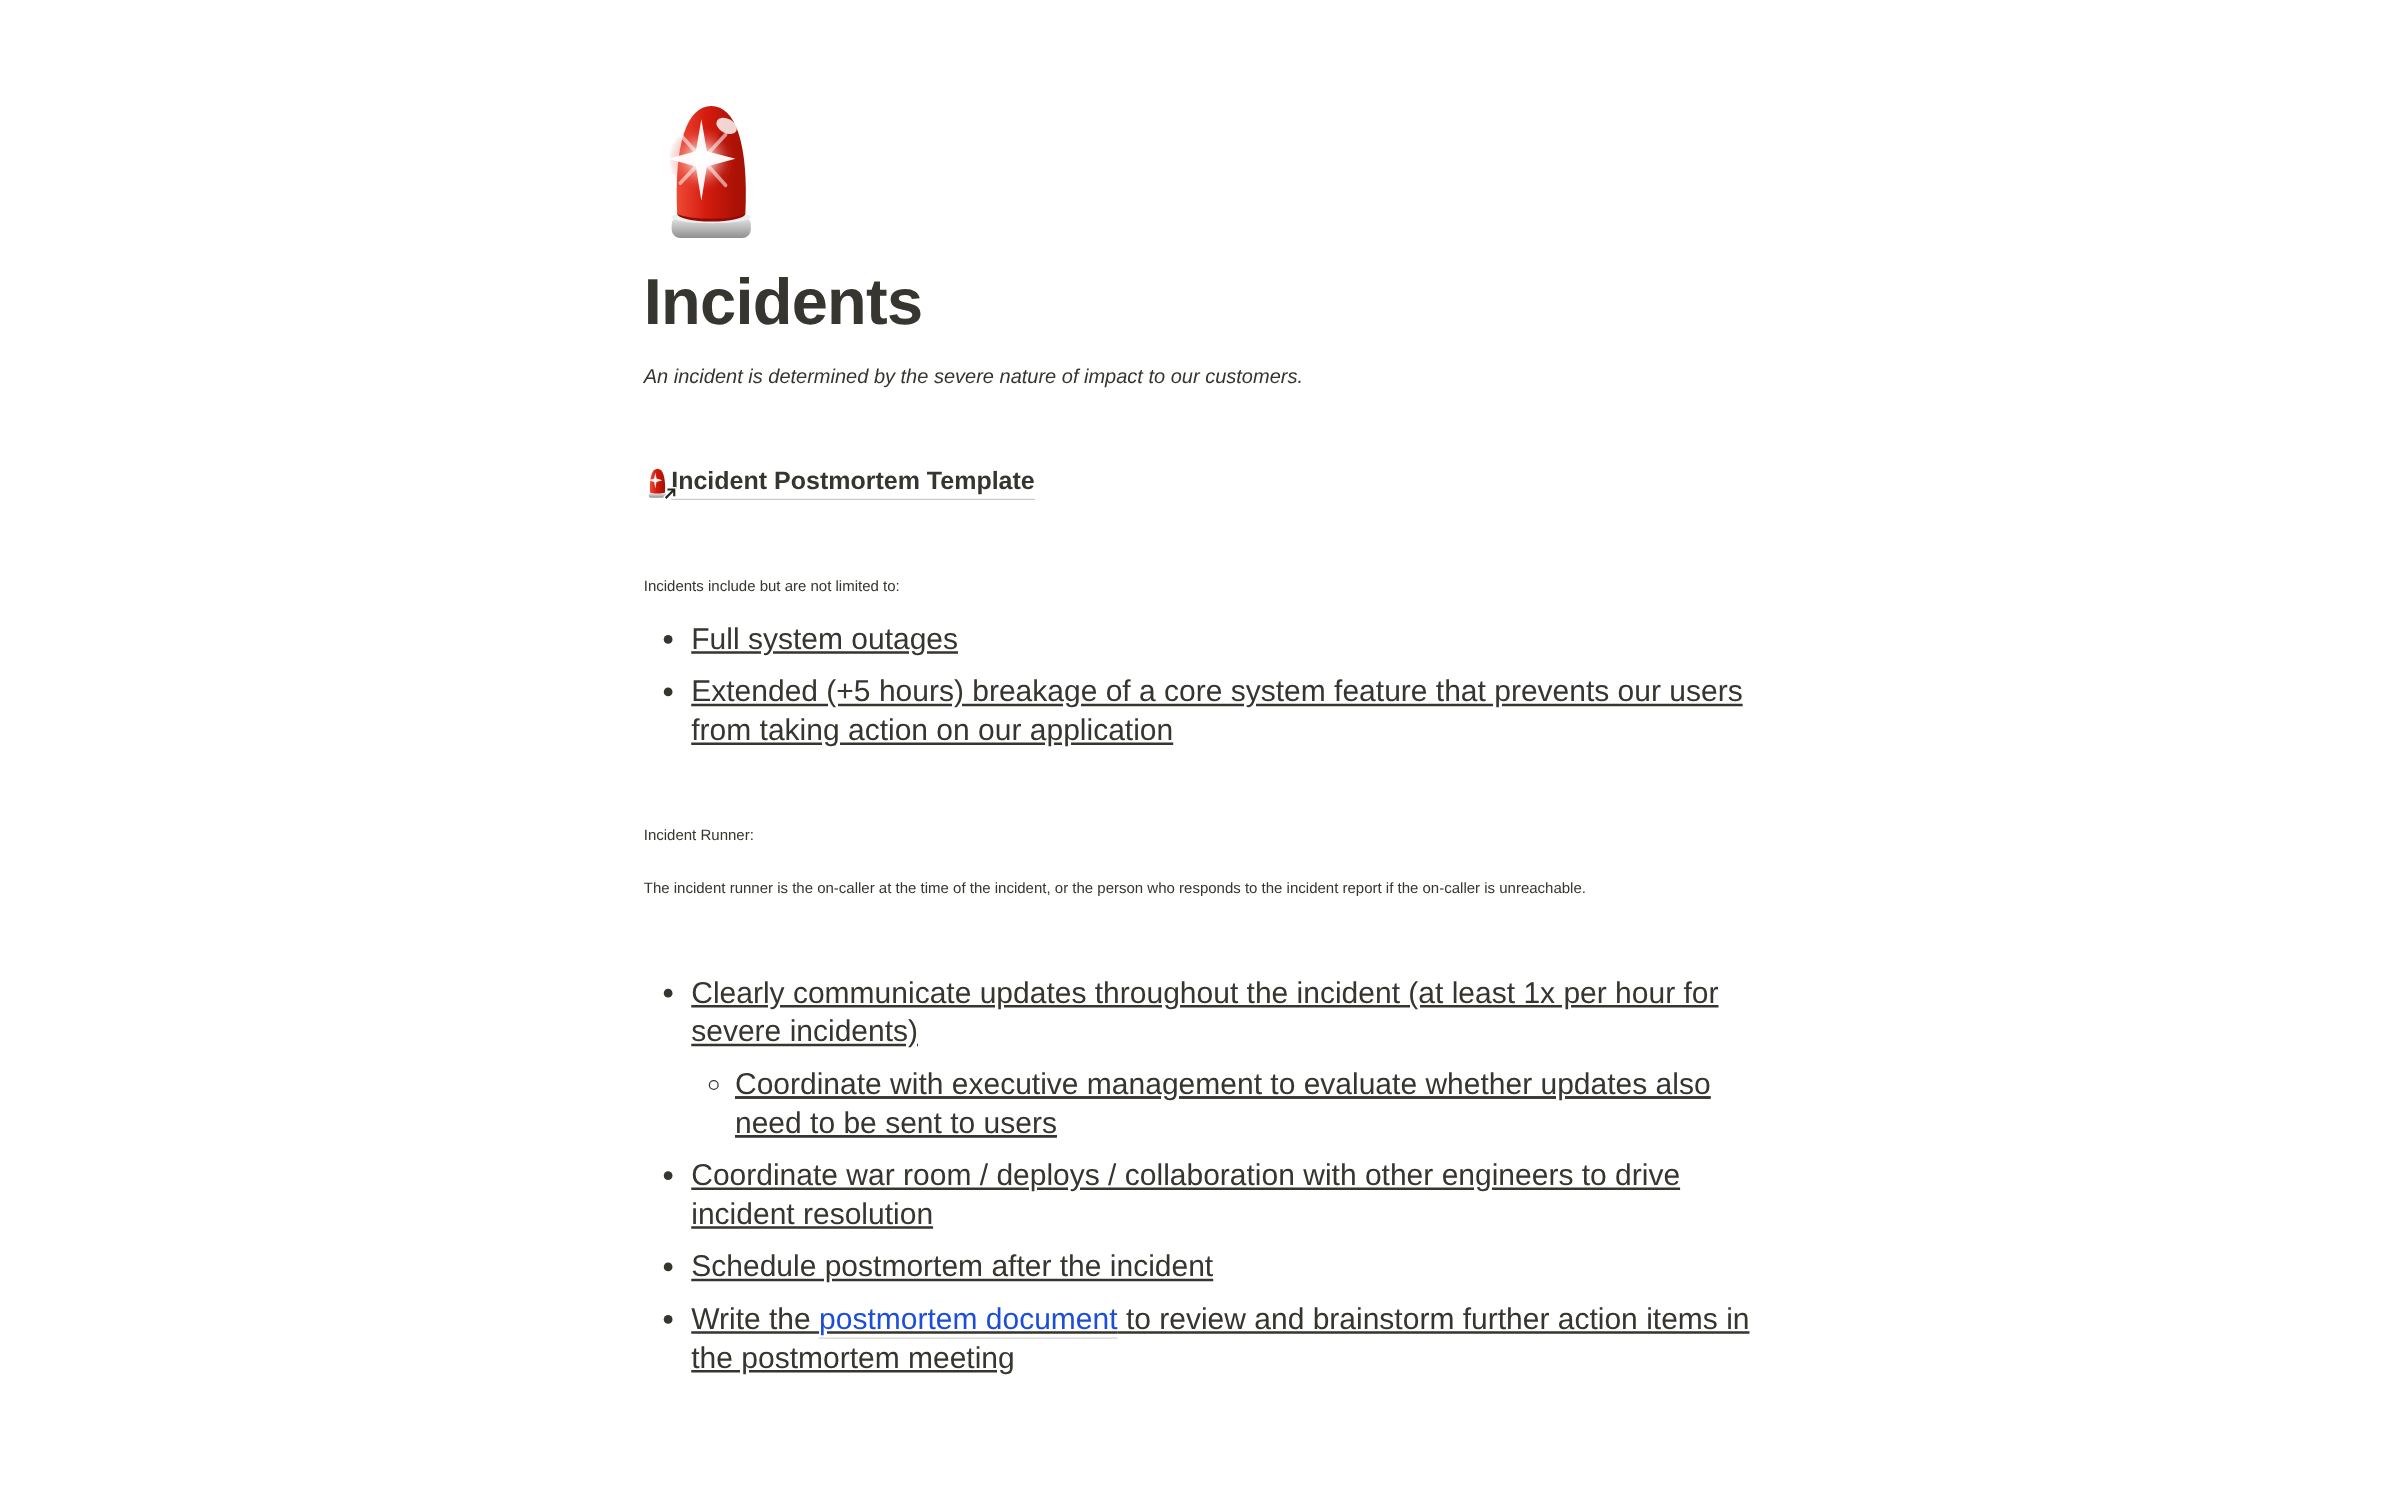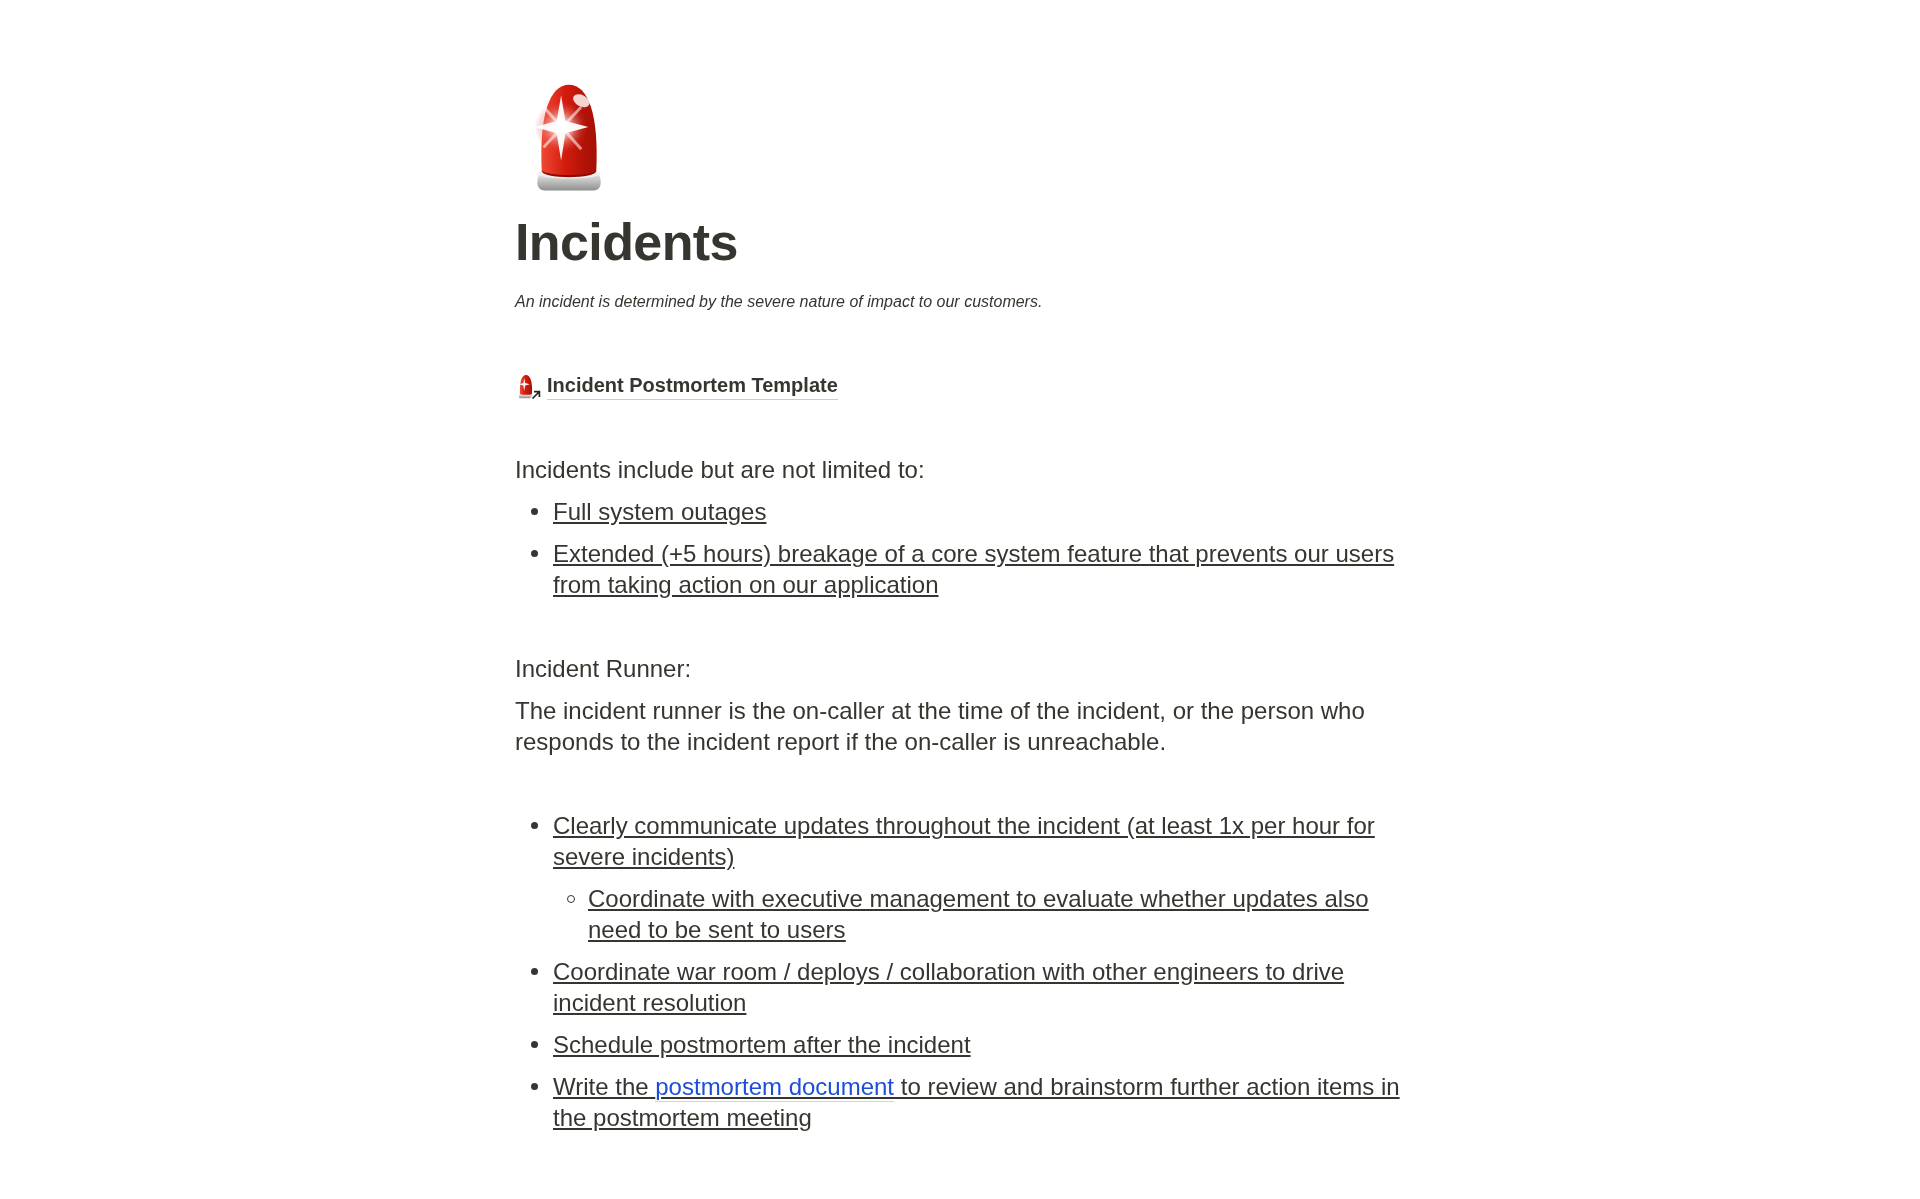--- a/index.html
+++ b/index.html
@@ -35,29 +35,29 @@
   }
   .subtitle {
     font-style: italic;
     font-size: 16px;
     line-height: 31px;
     margin: 12px 0 11px 0;
     cursor: text;
   }
   .blank-block { height: 31px; margin-bottom: 11px; }
   .para {
-    font-size: 24px;
+    font-size: 12px;
     line-height: 31px;
     margin: 0 0 11px 0;
     cursor: text;
   }
   .subpage-link {
     display: inline-flex;
     align-items: center;
-    gap: 10px;
+    gap: 0;
     height: 31px;
     margin: 0 0 11px 0;
     cursor: pointer;
   }
   .subpage-icon {
     position: relative;
     width: 22px;
     height: 26px;
     flex: 0 0 auto;
   }

